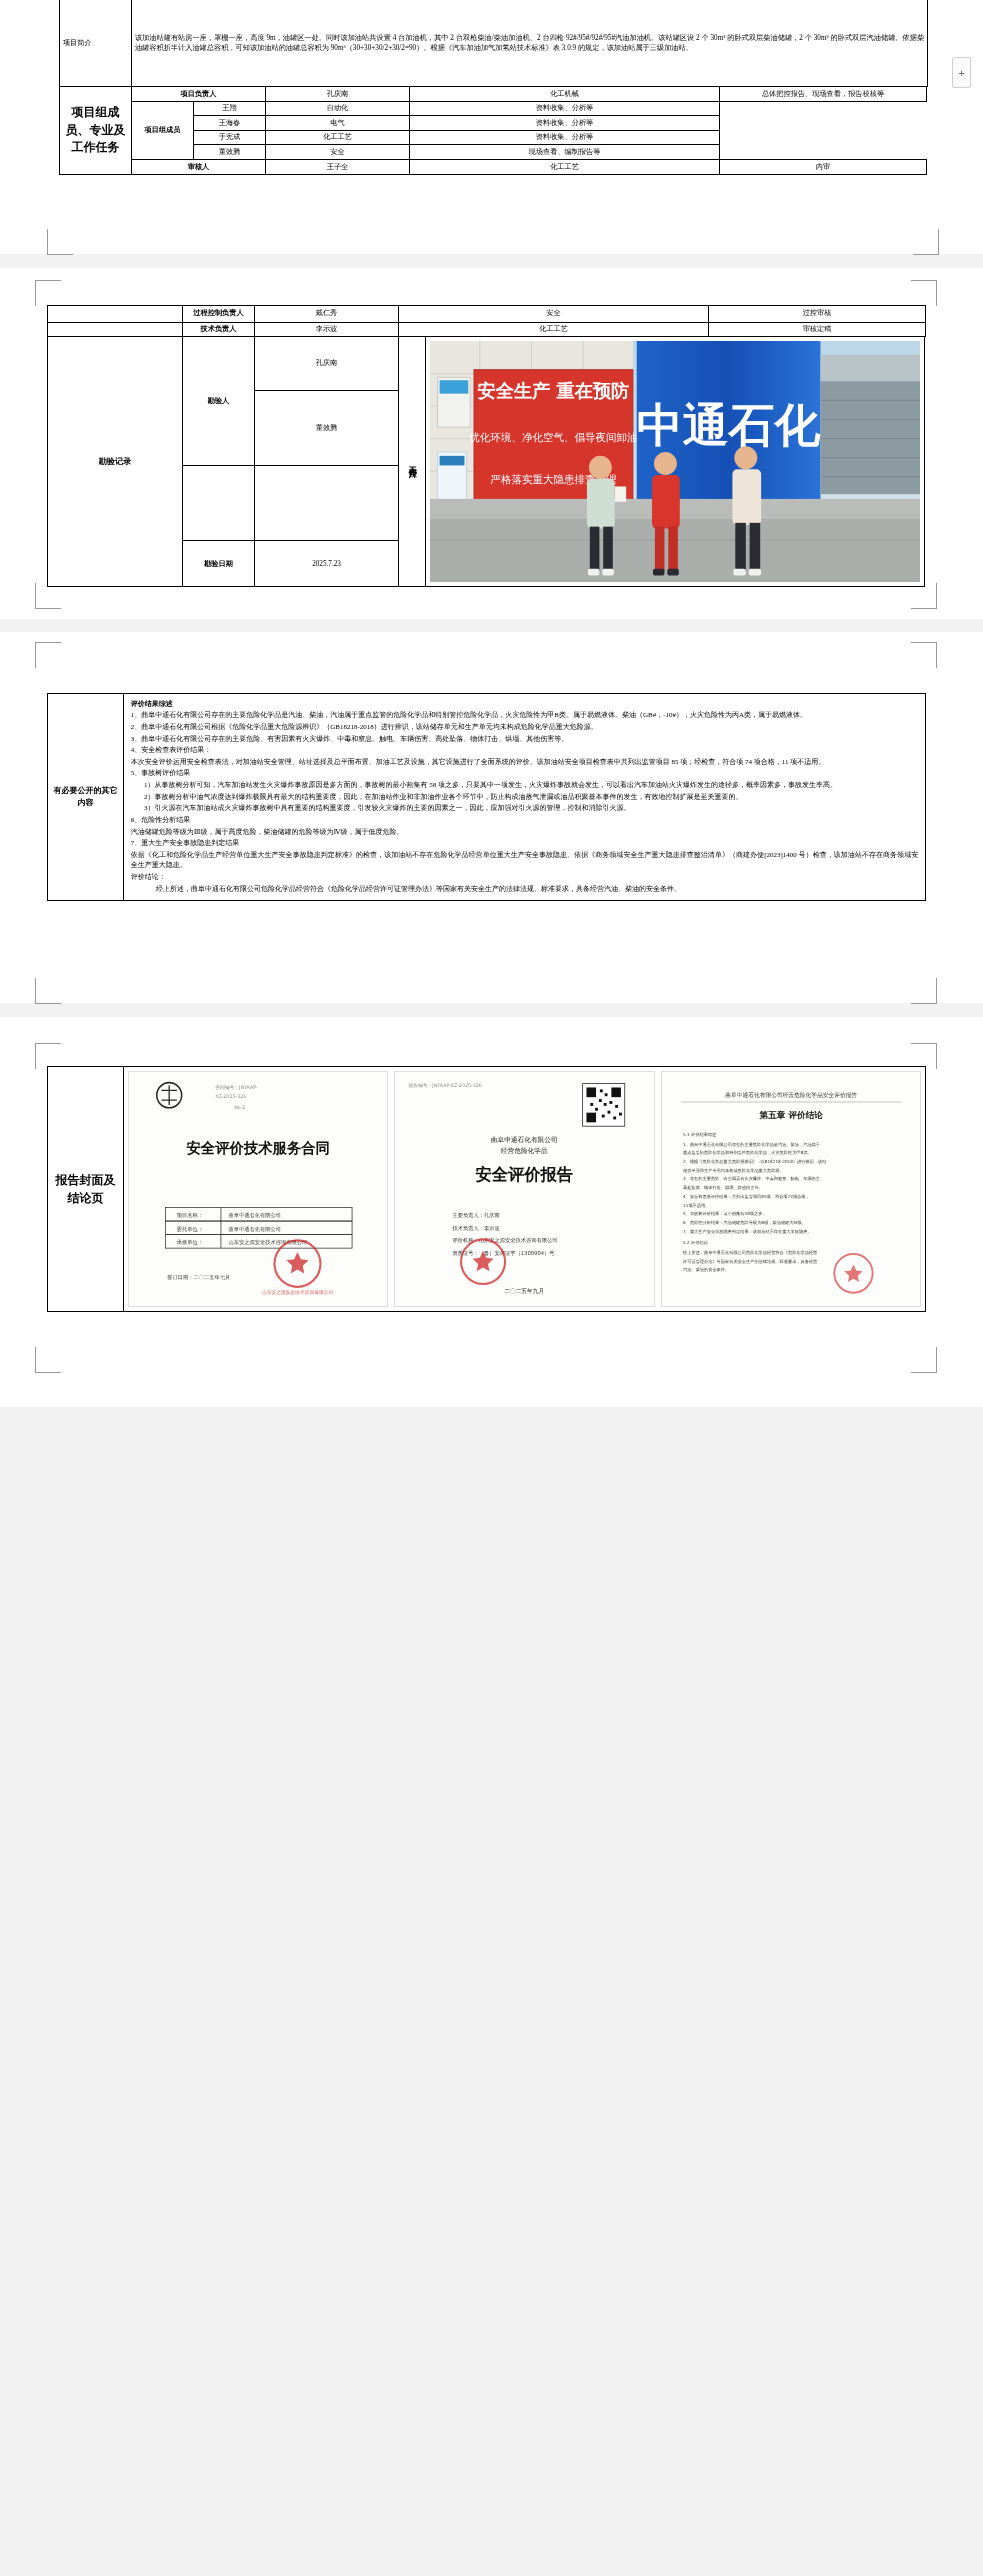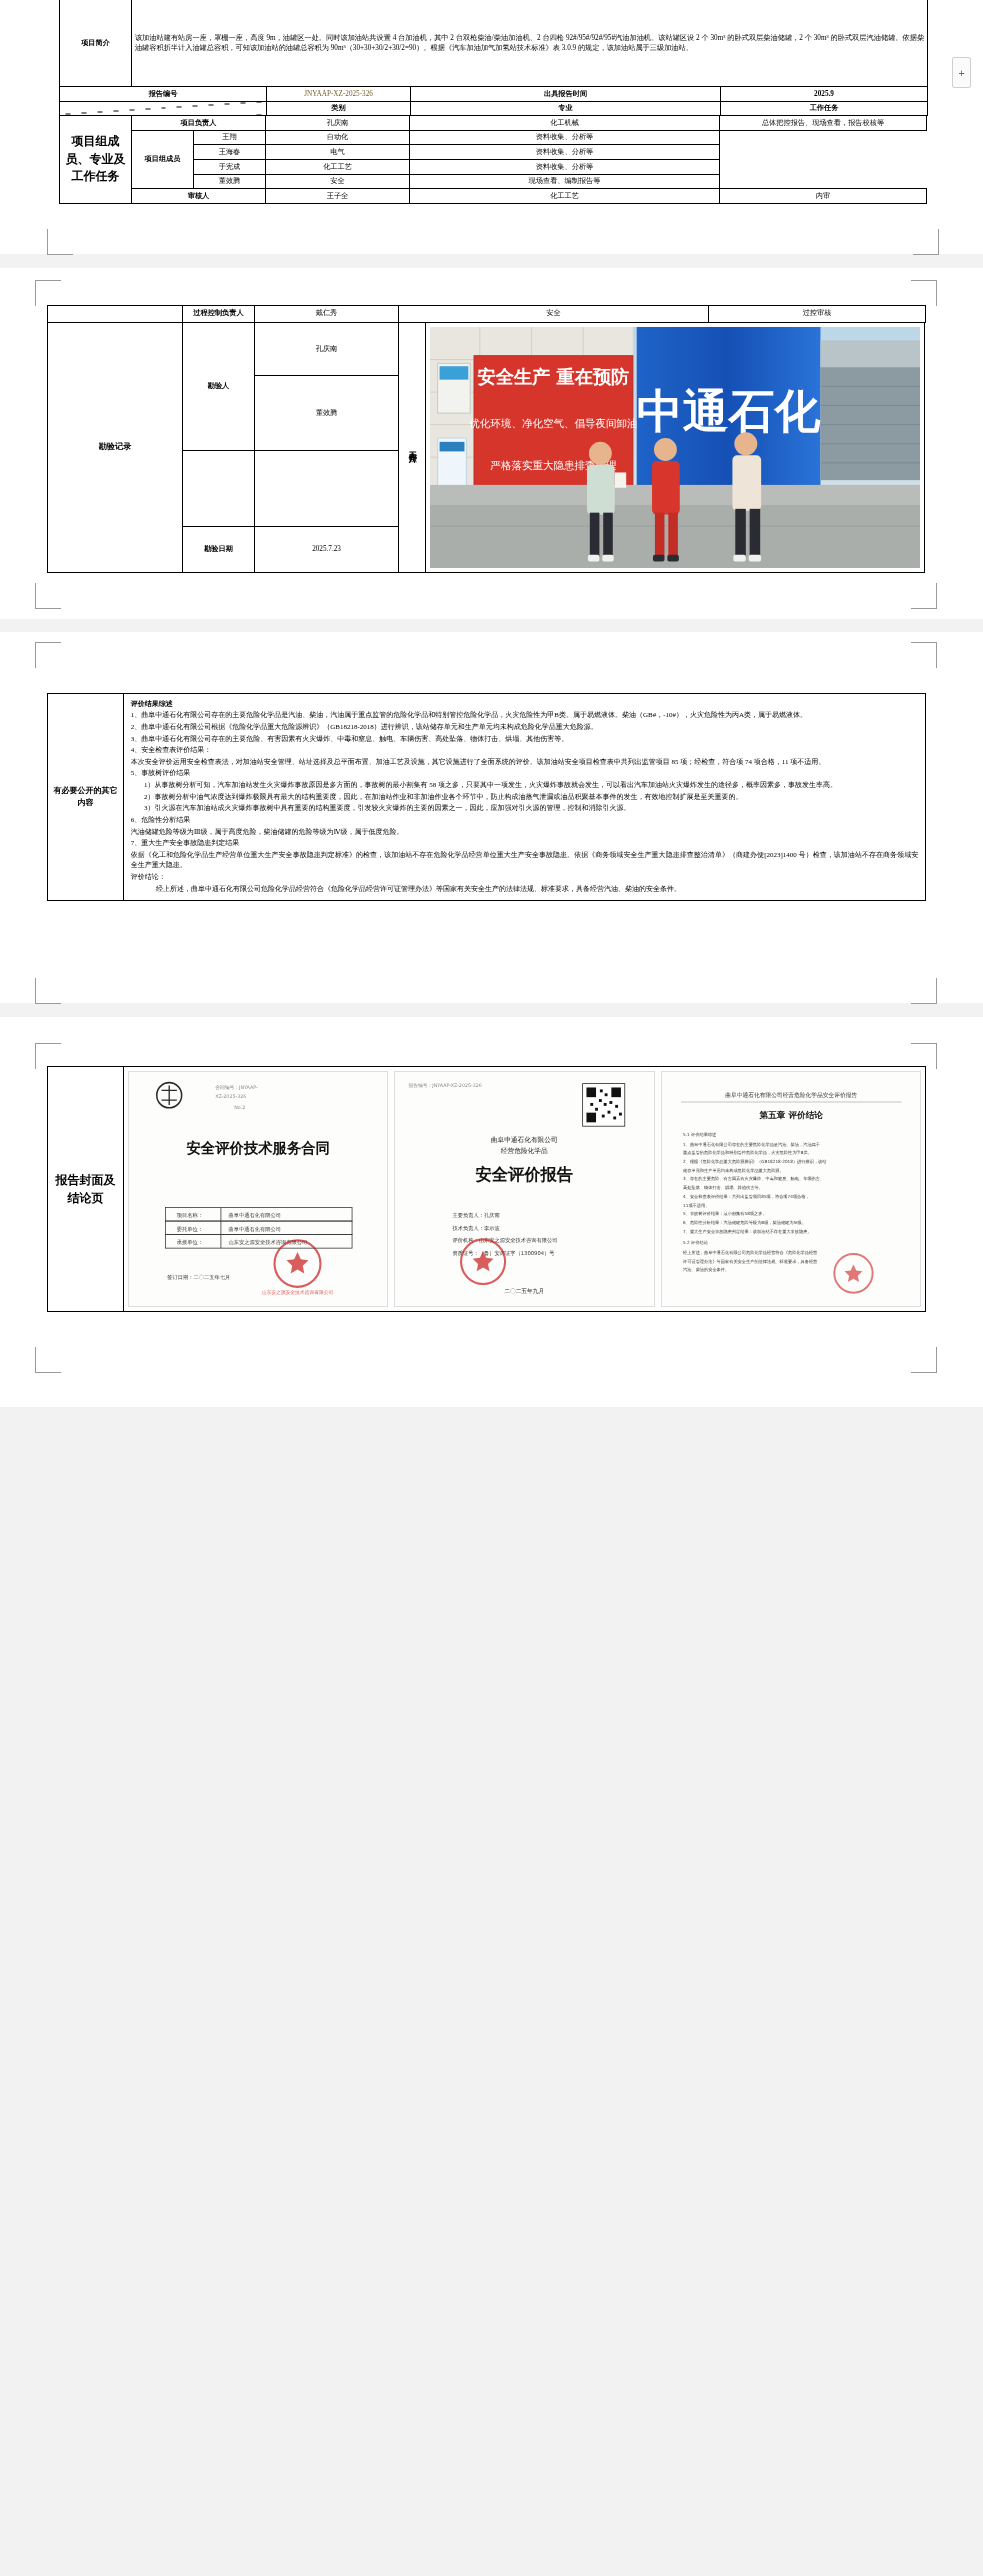--- a/index.html
+++ b/index.html
@@ -13,21 +13,21 @@
   table.tbl td{border:1px solid #000;padding:1px 2.9px;vertical-align:middle;
     font-size:7.2px;line-height:1.45;color:#000;}
   .b{font-weight:bold;}
   .c{text-align:center;}
 
   
   .p1{padding:0 0 0 0;height:254px;}
   .p1 .wrap{position:absolute;left:59px;top:-1px;width:868px;}
   .intro td{height:84px;}
   .cell-intro-text{padding:3.9px 5.9px 3.9px 7.8px;font-size:7.4px;line-height:1.62;text-align:justify;}
-  .vlabel{font-weight:bold;font-size:8.2px;text-align:center;}
+  .vlabel{font-weight:normal;font-size:8.2px;}
 
   .diag{position:relative;background-image:linear-gradient(to bottom right, transparent 0%, transparent 49.4%, #000 49.4%, #000 50.6%, transparent 50.6%, transparent 100%);}
 
   .plusbtn{position:absolute;right:11.7px;top:57px;width:17.6px;height:29px;border:1px solid #cfcfcf;
     background:#fbfbfb;border-radius:2px;display:flex;align-items:center;justify-content:center;
     font-size:10.7px;color:#666;font-family:"Liberation Sans",sans-serif;}
 
   
   .cm{position:absolute;width:25px;height:25px;}
   .cm.tl{border-left:1px solid #9a9a9a;border-top:1px solid #9a9a9a;}
@@ -74,43 +74,20 @@
             <col style="width:207px">
         </colgroup>
         <tbody>
             <tr>
           <td class="vlabel" colspan="1">项目简介</td>
           <td class="cell-intro-text" colspan="4">该加油站建有站房一座，罩棚一座，高度 9m，油罐区一处。同时该加油站共设置 4 台加油机，其中 2 台双枪柴油/柴油加油机、2 台四枪 92#/95#/92#/95#汽油加油机。该站罐区设 2 个 30m³ 的卧式双层柴油储罐，2 个 30m³ 的卧式双层汽油储罐。依据柴油罐容积折半计入油罐总容积，可知该加油站的油罐总容积为 90m³（30+30+30/2+30/2=90）。根据《汽车加油加气加氢站技术标准》表 3.0.9 的规定，该加油站属于三级加油站。</td>
         </tr>
       </tbody>
         </table>
 
-      <table class="tbl" width="868" style="margin-top:-1px">
-        <colgroup>
-          <col style="width:72px">
-            <col style="width:135px">
-            <col style="width:144px">
-            <col style="width:310px">
-            <col style="width:207px">
-        </colgroup>
-        <tbody>
-            <tr style="height:14.6px">
-          <td class="c b" colspan="2">报告编号</td>
-          <td class="c" colspan="1" style="color:#7a5a23">JNYAAP-XZ-2025-326</td>
-          <td class="c b">出具报告时间</td>
-          <td class="c b">2025.9</td>
-        </tr>
-        <tr style="height:14.6px">
-          <td class="diag" colspan="2">&nbsp;</td>
-          <td class="c b">类别</td>
-          <td class="c b">专业</td>
-          <td class="c b">工作任务</td>
-        </tr>
-      </tbody>
-        </table>
 
       <table class="tbl" width="868" style="margin-top:-1px">
         <colgroup>
           <col style="width:72px">
             <col style="width:62px">
             <col style="width:72px">
             <col style="width:144px">
             <col style="width:310px">
             <col style="width:207px">
         </colgroup>
@@ -171,20 +148,27 @@
             <col style="width:310px">
             <col style="width:217px">
         </colgroup>
         <tbody>
             <tr style="height:17px">
           <td>&nbsp;</td>
           <td class="c b">过程控制负责人</td>
           <td class="c">戴仁秀</td>
           <td class="c">安全</td>
           <td class="c">过控审核</td>
+        </tr>
+        <tr style="height:14.6px">
+          <td>&nbsp;</td>
+          <td class="c b">技术负责人</td>
+          <td class="c">李示波</td>
+          <td class="c">化工工艺</td>
+          <td class="c">审核定稿</td>
         </tr>
       </tbody>
         </table>
 
       <table class="tbl" width="878" style="margin-top:-1px">
         <colgroup>
           <col style="width:135px">
             <col style="width:72px">
             <col style="width:144px">
             <col style="width:27px">

